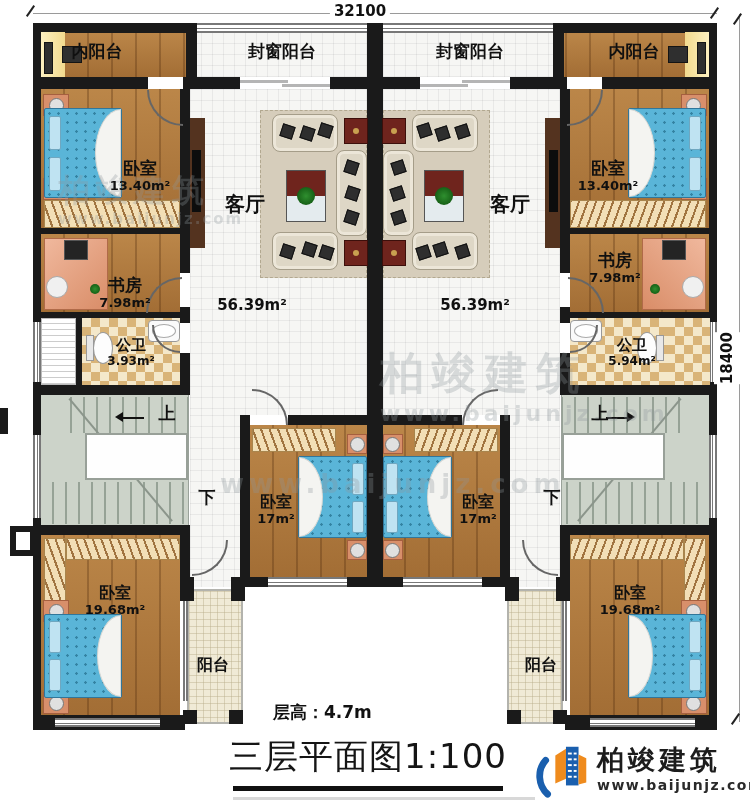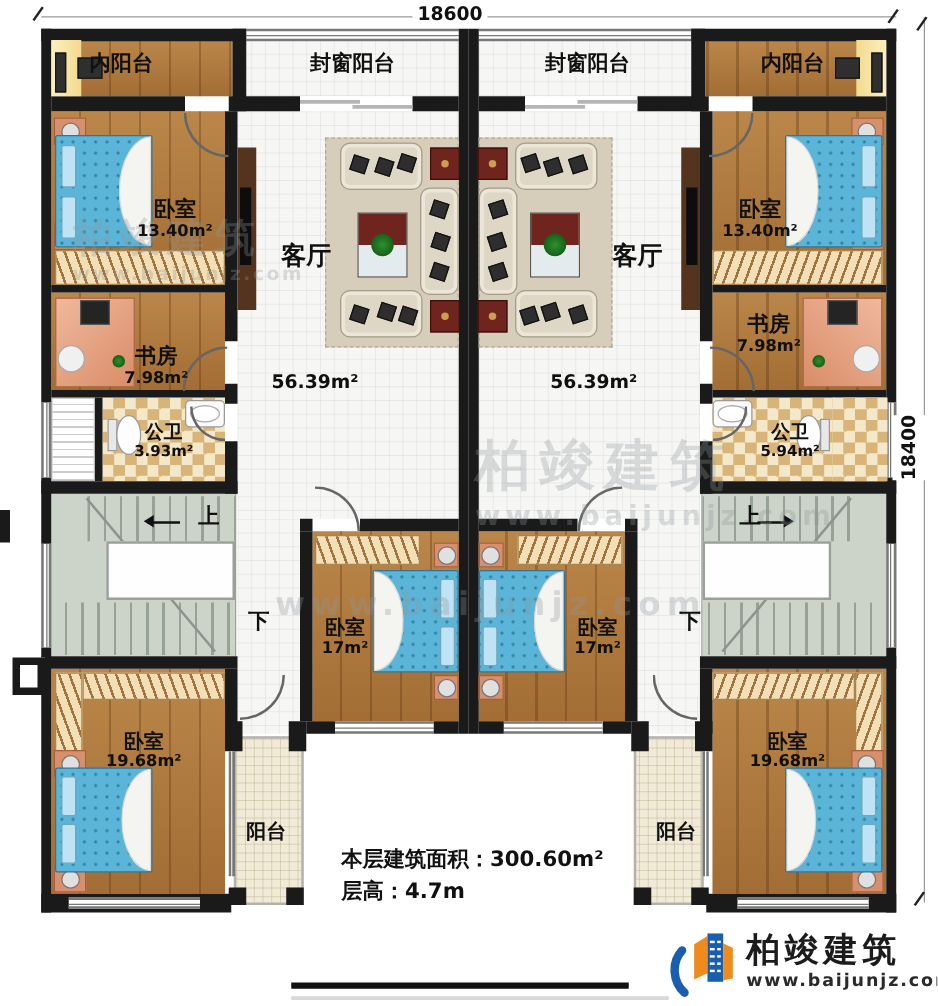--- a/index.html
+++ b/index.html
@@ -353,21 +353,21 @@
 
   <div class="abs" style="left:10px;top:526px;width:26px;height:30px;border:6px solid #1a1a1a;background:#fff;z-index:5"></div>
   <div class="abs" style="left:0;top:408px;width:8px;height:26px;background:#1a1a1a;z-index:5"></div>
 
   <div class="dimline" style="left:33px;top:13px;width:684px;height:1px"></div>
   <div class="dimline" style="left:739px;top:14px;width:1px;height:708px"></div>
   <div class="tick" style="left:24px;top:10px"></div>
   <div class="tick" style="left:708px;top:12px"></div>
   <div class="tick" style="left:731px;top:18px"></div>
   <div class="tick" style="left:729px;top:718px"></div>
-  <div class="dimtext" style="left:360px;top:2px;transform:translateX(-50%)">18600</div>
+  <div class="dimtext" style="left:360px;top:2px;transform:translateX(-50%)">32100</div>
   <div class="dimtext vert" style="left:714px;top:332px">18400</div>
 
   <div class="wm" style="left:58px;top:170px;font-size:32px;letter-spacing:6px">
     <div>柏竣建筑</div>
     <div style="font-size:15px;letter-spacing:2px">www.baijunjz.com</div>
   </div>
   <div class="wm" style="left:380px;top:345px;font-size:44px;letter-spacing:8px">
     <div>柏竣建筑</div>
     <div style="font-size:22px;letter-spacing:4px">www.baijunjz.com</div>
   </div>
@@ -424,26 +424,24 @@
   <div class="rlabel" style="left:478px;top:492px">
     <div style="font-size:16px">卧室</div>
     <div style="font-size:13px">17m²</div>
   </div>
   <div class="rlabel" style="left:630px;top:583px">
     <div style="font-size:16px">卧室</div>
     <div style="font-size:13px">19.68m²</div>
   </div>
   <div class="rlabel" style="left:541px;top:655px;font-size:16px"><span>阳台</span></div>
 
-  <div class="footer-info" style="left:273px;top:676px">
-    <span>本层建筑面积：</span><span>300.60m²</span>
-  </div>
   <div class="footer-info" style="left:273px;top:701px">
     <span>层高：</span><span>4.7m</span>
   </div>
+  <div class="title" style="left:368px;top:734px">三层平面图1:100</div>
   <div class="abs" style="left:233px;top:786px;width:270px;height:5px;background:#111;z-index:8"></div>
   <div class="abs" style="left:233px;top:797px;width:302px;height:3px;background:#d8d8d8;z-index:8"></div>
 
   <div class="abs" style="left:536px;top:740px;z-index:8">
     <svg width="58" height="58" viewBox="0 0 60 60">
       <path d="M12 56 C 2 47 1 31 10 21" fill="none" stroke="#1a5fae" stroke-width="7" stroke-linecap="round"></path>
       <polygon points="20,16 31,9 31,40 20,45" fill="#ef8b1d"></polygon>
       <rect x="31" y="7" width="13" height="40" fill="#1a5fae"></rect>
       <g fill="#fff">
         <rect x="33" y="13" width="4" height="2"></rect>

